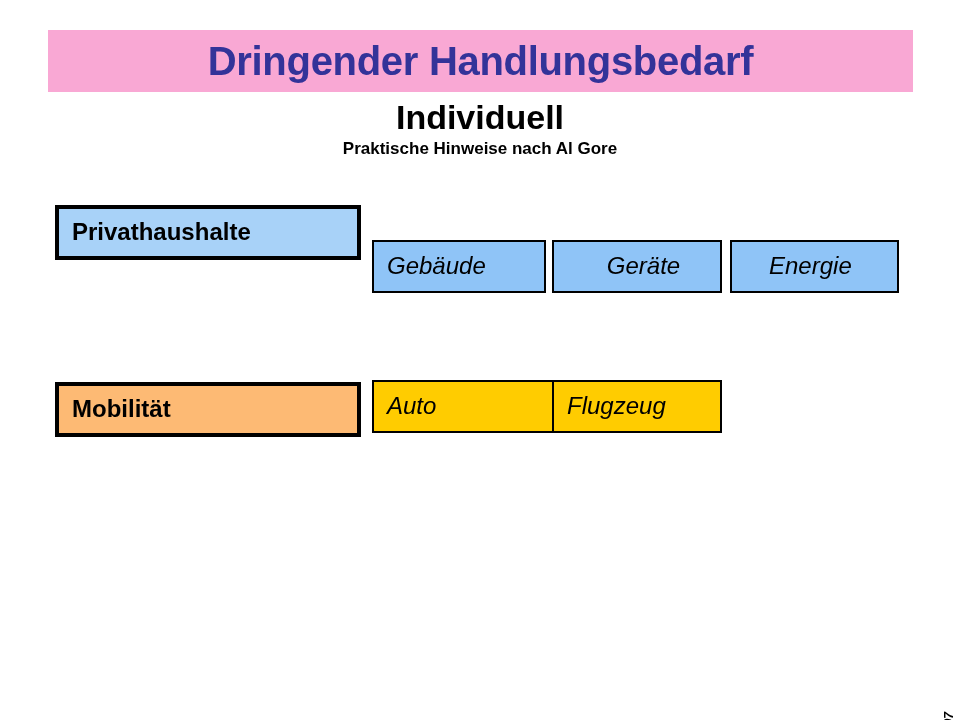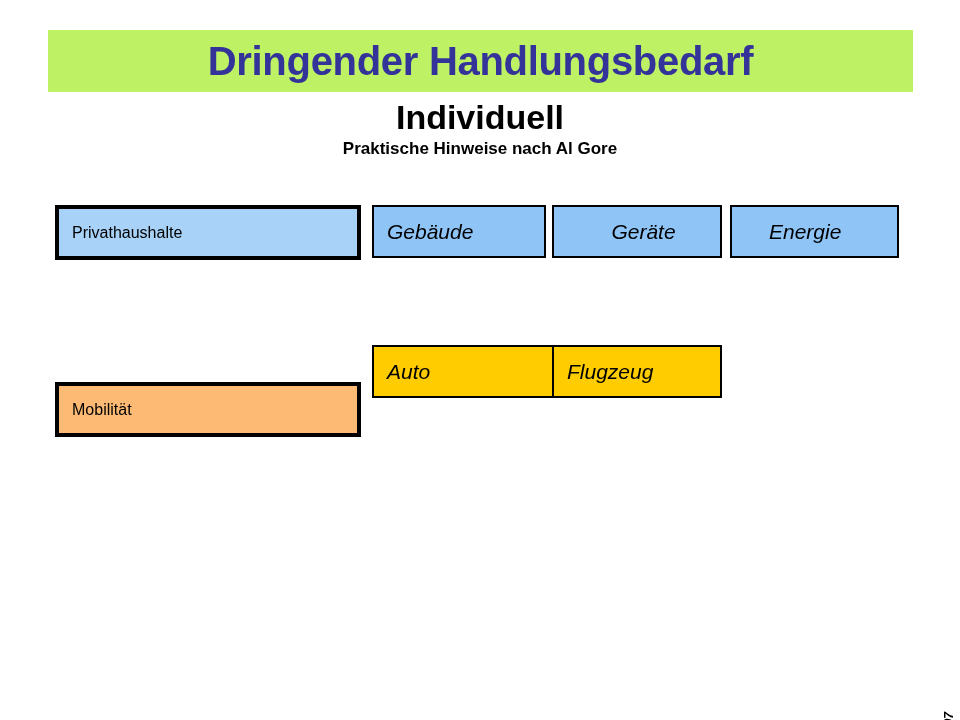--- a/index.html
+++ b/index.html
@@ -15,21 +15,21 @@
     position: relative;
   }
 
   
   #title-banner {
     position: absolute;
     left: 48px;
     top: 30px;
     width: 865px;
     height: 62px;
-    background: #bef264;
+    background: #f9a8d4;
     display: flex;
     align-items: center;
     justify-content: center;
   }
   #title-banner .title-text {
     color: #333399;
     font-size: 40px;
     font-weight: bold;
     letter-spacing: -0.3px;
     line-height: 1;
@@ -68,28 +68,29 @@
     align-items: center;
     color: #000000;
     line-height: 1.1;
   }
   .box .box-label {
     padding-left: 13px;
     white-space: nowrap;
   }
   .box.category {
     border: 4px solid #000000;
-    font-weight: normal;
-    font-size: 16px;
+    font-weight: bold;
+    font-size: 24px;
   }
   .box.item {
     border: 2px solid #000000;
     font-style: italic;
     font-weight: normal;
-    font-size: 21px;
+    font-size: 24px;
+    margin-top: 35px;
   }
   .box.blue-cat  { background: #A8D2F8; }
   .box.blue-item { background: #8FC4F7; }
   .box.yellow-cat  { background: #fdba74; margin-top: 37px; }
   .box.yellow-item { background: #FFCC00; }
 
   
   #box-privathaushalte { left: 55px;  top: 205px; width: 306px; height: 55px; }
   #box-gebaeude        { left: 372px; top: 205px; width: 174px; height: 53px; }
   #box-geraete         { left: 552px; top: 205px; width: 170px; height: 53px; justify-content: center; }

